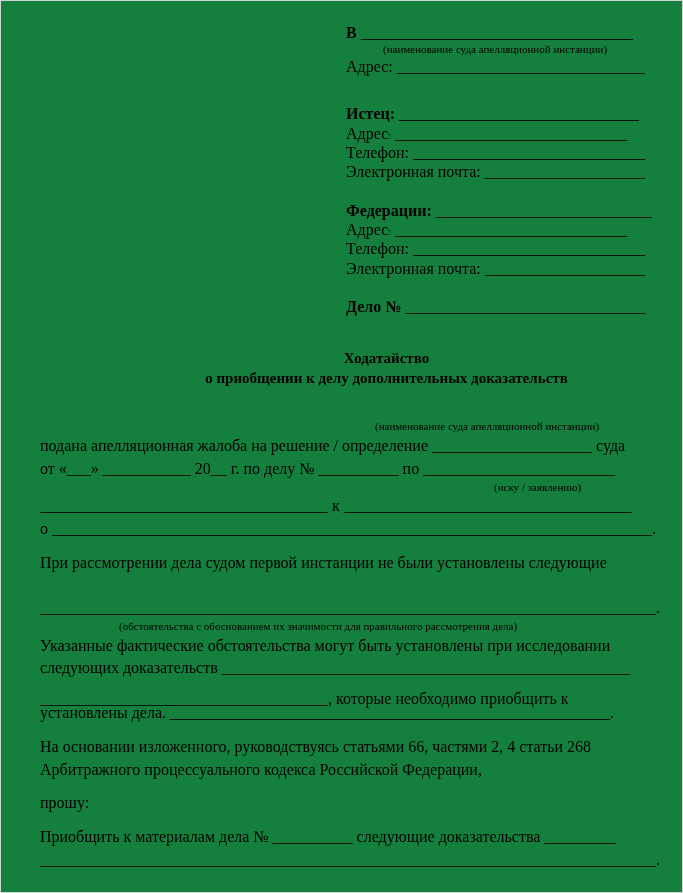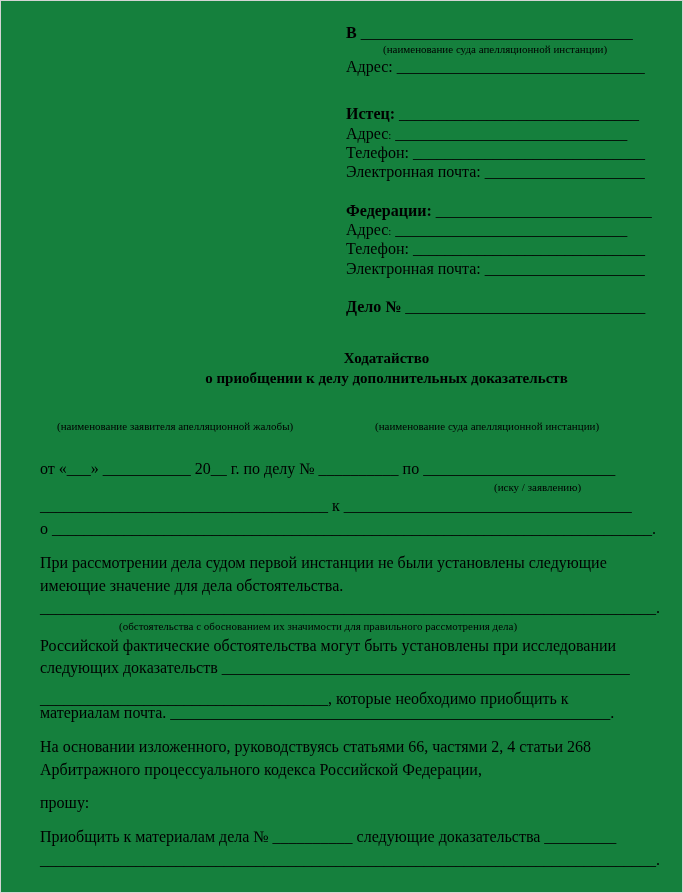--- a/index.html
+++ b/index.html
@@ -104,42 +104,41 @@
   </div>
 
   <div class="abs t16" style="left:345px; top:298px;">
     <span class="bold">Дело №</span>
     <span>______________________________</span>
   </div>
 
   <div class="center" style="top:350px;">Ходатайство</div>
   <div class="center" style="top:370px;">о приобщении к делу дополнительных доказательств</div>
 
-  <div class="small" style="left:56px; top:420px;">(наименование заявителя апелляционной жалобы)</div>
   <div class="small" style="left:374px; top:420px;">(наименование суда апелляционной инстанции)</div>
 
+  <div class="row" style="top:437px;">подана апелляционная жалоба на решение / определение ____________________ суда</div>
   <div class="row" style="top:460px;">от «___» ___________ 20__ г. по делу № __________ по ________________________</div>
   <div class="small" style="left:493px; top:481px;">(иску / заявлению)</div>
 
   <div class="row" style="top:497px;">
     <span>____________________________________</span>
     <span>к</span>
     <span>____________________________________</span>
   </div>
   <div class="row" style="top:520px;">о ___________________________________________________________________________.</div>
 
   <div class="row" style="top:554px;">При рассмотрении дела судом первой инстанции не были установлены следующие</div>
-  <div class="row" style="top:577px;">имеющие значение для дела обстоятельства.</div>
   <div class="row" style="top:599px;">_____________________________________________________________________________.</div>
   <div class="small" style="left:118px; top:620px;">(обстоятельства с обоснованием их значимости для правильного рассмотрения дела)</div>
 
-  <div class="row" style="top:637px;">Российской фактические обстоятельства могут быть установлены при исследовании</div>
+  <div class="row" style="top:637px;">Указанные фактические обстоятельства могут быть установлены при исследовании</div>
   <div class="row" style="top:659px;">следующих доказательств ___________________________________________________</div>
   <div class="row" style="top:681px;margin-top:9px;">____________________________________, которые необходимо приобщить к</div>
-  <div class="row" style="top:704px;">материалам почта. _______________________________________________________.</div>
+  <div class="row" style="top:704px;">установлены дела. _______________________________________________________.</div>
 
   <div class="row" style="top:738px;">На основании изложенного, руководствуясь статьями 66, частями 2, 4 статьи 268</div>
   <div class="row" style="top:761px;">Арбитражного процессуального кодекса Российской Федерации,</div>
 
   <div class="row" style="top:794px;">прошу:</div>
 
   <div class="row" style="top:828px;">Приобщить к материалам дела № __________ следующие доказательства _________</div>
   <div class="row" style="top:851px;">_____________________________________________________________________________.</div>
 
 </div>

